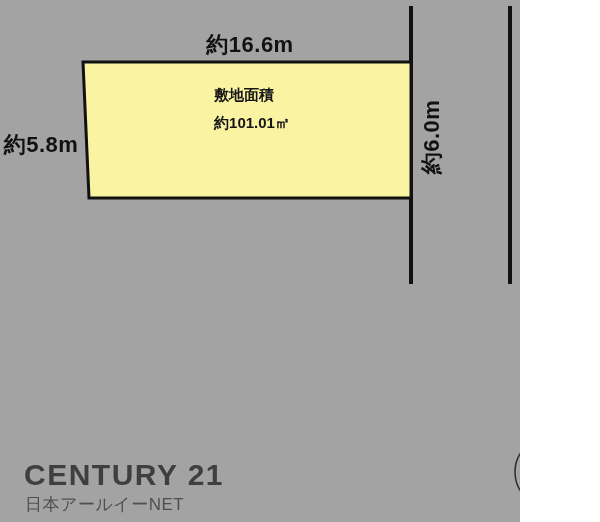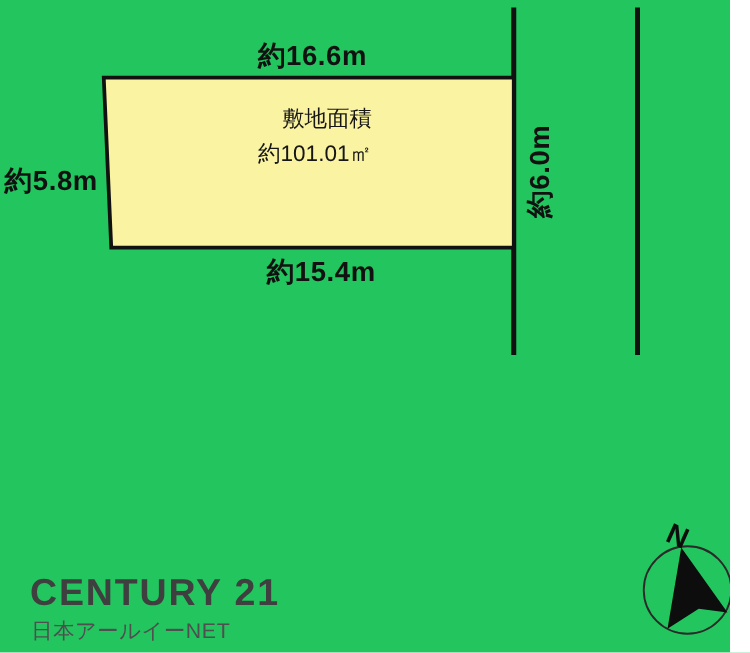--- a/index.html
+++ b/index.html
@@ -2,23 +2,23 @@
 <html><head>
 <meta charset="utf-8">
 <style>
   html, body {
     margin: 0;
     padding: 0;
     background: #ffffff;
   }
   .canvas {
     position: relative;
-    width: 584px;
+    width: 520px;
     height: 522px;
-    background: #22c55e;
+    background: #a3a3a3;
     overflow: hidden;
     font-family: "Liberation Sans", "DejaVu Sans", sans-serif;
   }
   .svg-layer {
     position: absolute;
     left: 0;
     top: 0;
   }
   .plot-shape {
     stroke: #111111;
@@ -48,23 +48,23 @@
     letter-spacing: 0.5px;
   }
   .dim.rot {
     transform: translate(-50%, -50%) rotate(-90deg);
   }
   .site-info {
     position: absolute;
     left: 252px;
     top: 81px;
     transform: translateX(-50%);
-    text-align: right;
-    font-size: 18px;
-    font-weight: normal;
+    text-align: left;
+    font-size: 15px;
+    font-weight: bold;
     color: #161616;
     line-height: 28px;
     white-space: nowrap;
   }
   .north-n {
     position: absolute;
     left: 542px;
     top: 429px;
     transform: translate(-50%, -50%) rotate(24deg);
     font-size: 23px;
@@ -106,21 +106,20 @@
     <g>
       <circle class="compass-circle" cx="550" cy="472" r="35"></circle>
       <polygon class="compass-arrow" points="545,438 582,490 559,487 534,503"></polygon>
     </g>
   </svg>
 
   <div class="dim" style="left:250px; top:45px">約16.6m</div>
 
   <div class="dim" style="left:41px; top:145px">約5.8m</div>
 
-  <div class="dim" style="left:257px; top:218px">約15.4m</div>
 
   <div class="dim rot" style="left:432px; top:137px">約6.0m</div>
 
 
   <div class="site-info">
     <div>敷地面積</div>
     <div>約101.01㎡</div>
   </div>
 
   <div class="north-n">N</div>

